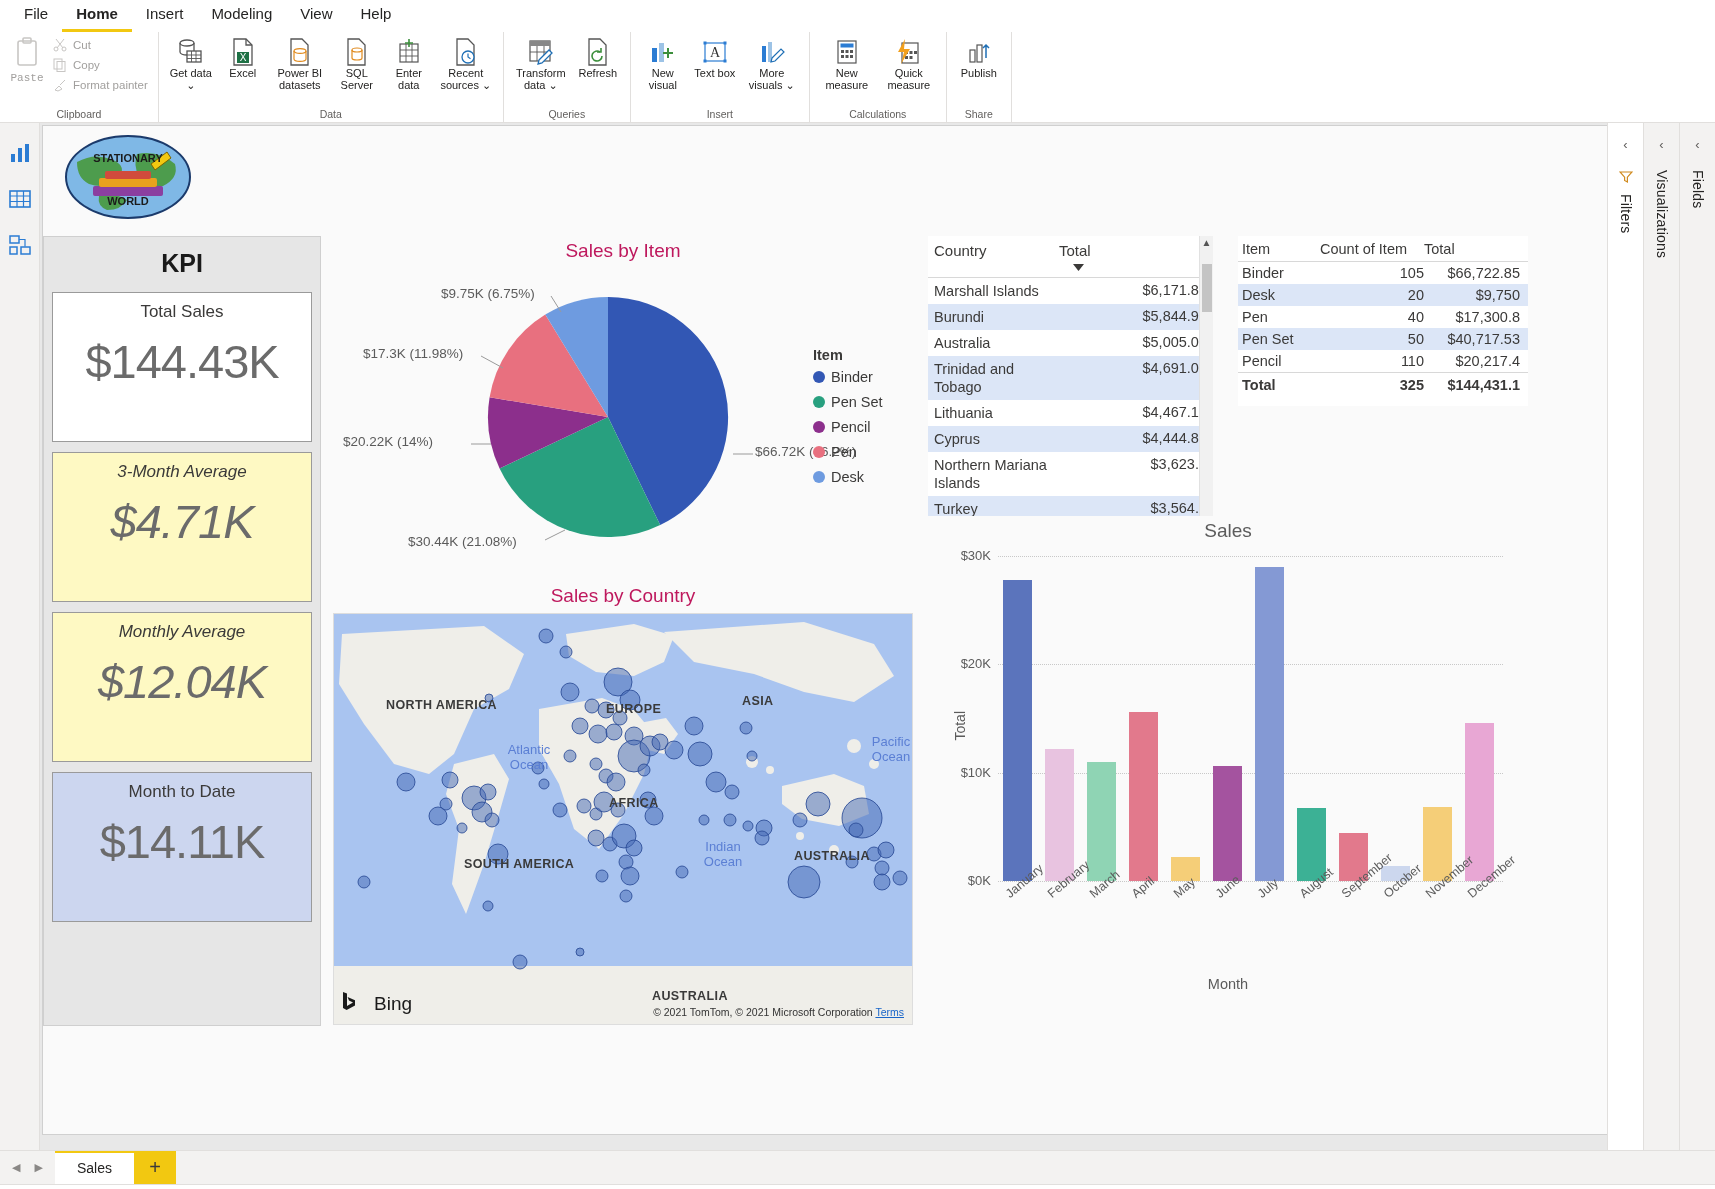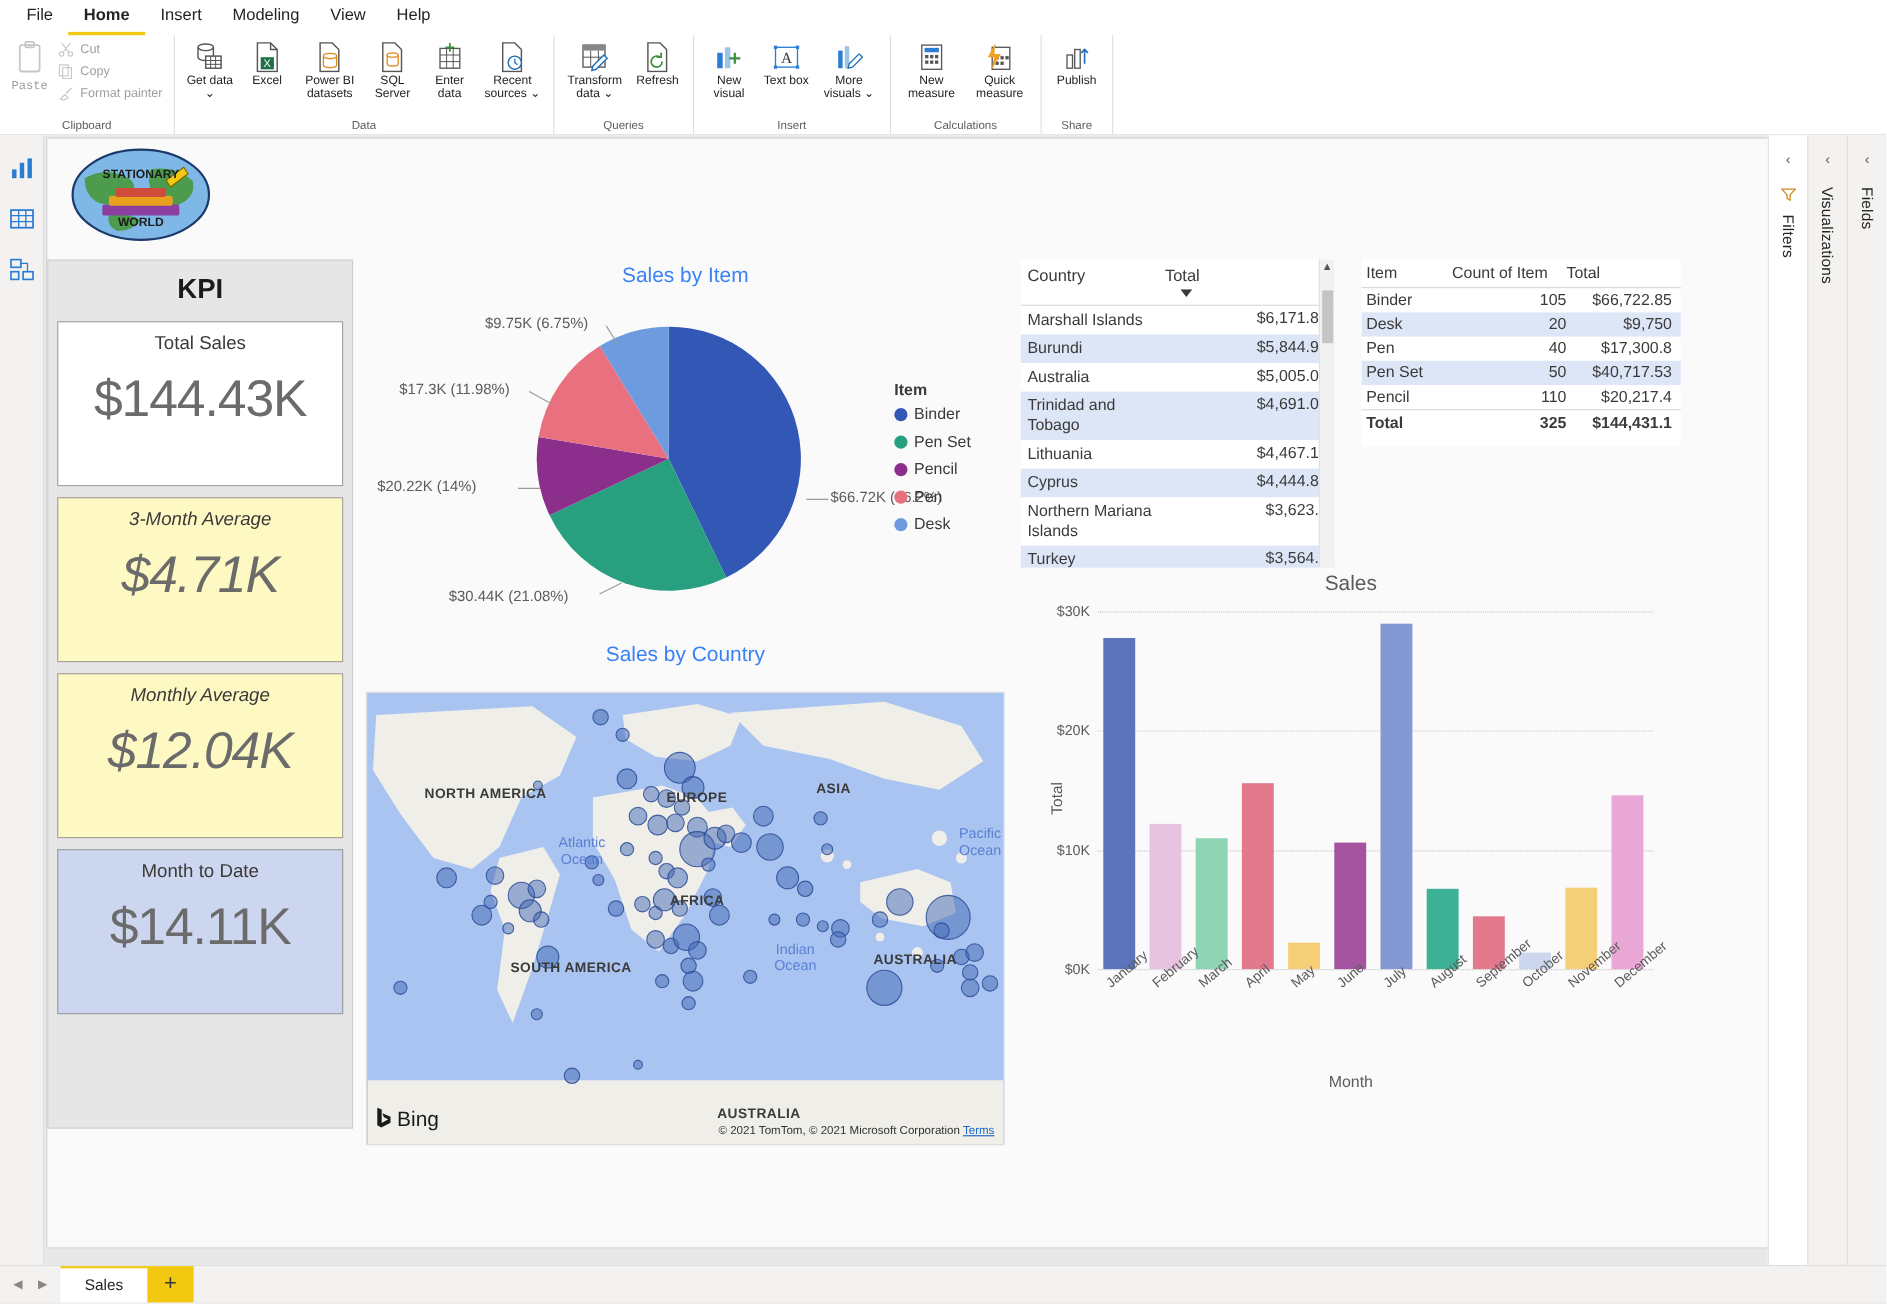--- a/index.html
+++ b/index.html
@@ -70,35 +70,35 @@
   .kpi-card { margin:6px 8px 10px 8px; border:1px solid #9a9a9a; height:150px;
               display:flex; flex-direction:column; align-items:center; justify-content:flex-start; }
   .kpi-card .lbl { font-size:17px; color:#3b3a39; padding-top:9px; }
   .kpi-card .val { font-size:47px; color:#6b6b6b; padding-top:12px; letter-spacing:-1px; }
   .kpi-white { background:#ffffff; }
   .kpi-green { background:#fef9c3;font-style:italic; }
   .kpi-blue  { background:#ccd6ef; }
 
   
   #pie-panel { position:absolute; left:290px; top:110px; width:580px; height:340px; background:#fafafa; }
-  .panel-title { text-align:center; font-size:19px; color:#3b82f6; padding-top:4px; }
+  .panel-title { text-align:center; font-size:19px; color:#be185d; padding-top:4px; }
   #pie-wrap { position:relative; width:580px; height:300px; }
   .pie-lab { position:absolute; font-size:13.5px; color:#5b5b5b; white-space:nowrap; }
   #pie-legend { position:absolute; left:480px; top:85px; font-size:14.5px; }
   #pie-legend .lg-title { font-weight:bold; color:#3b3a39; margin-bottom:6px; font-size:14.5px; }
   .lg-row { display:flex; align-items:center; gap:6px; margin-bottom:9px; color:#3b3a39; }
   .lg-dot { width:12px; height:12px; border-radius:50%; flex:none; }
 
   
   #map-panel { position:absolute; left:290px; top:455px; width:580px; height:450px; background:#fafafa; }
-  #map-box { position:absolute; left:0; top:48px; width:580px; height:412px; background:#a9c4f0;
+  #map-box { position:absolute; left:0; top:32px; width:580px; height:412px; background:#a9c4f0;
              overflow:hidden; border:1px solid #ddd; }
   .ocean-lbl { position:absolute; color:#5b7fd4; font-size:13px; text-align:center; line-height:15px; }
   .cont-lbl { position:absolute; color:#3a3a3a; font-size:12.5px; font-weight:bold; letter-spacing:.4px; }
-  #bing { position:absolute; left:8px; bottom:8px; display:flex; align-items:center; gap:5px;
+  #bing { position:absolute; left:8px; bottom:8px; display:flex; align-items:center; gap:18px;
           font-size:19px; color:#1a1a1a; }
   #attrib { position:absolute; right:8px; bottom:6px; font-size:10.5px; color:#333; }
   #attrib a { color:#1a66c9; }
 
   
   #ctable { position:absolute; left:885px; top:110px; width:285px; height:360px; background:#ffffff; }
   #ctable .thead { display:flex; font-size:15px; color:#3b3a39; padding:6px 6px 3px 6px;
                    border-bottom:1px solid #d8d8d8; }
   #ctable .thead .c1 { width:125px; }
   #ctable .thead .c2 { flex:1; }

